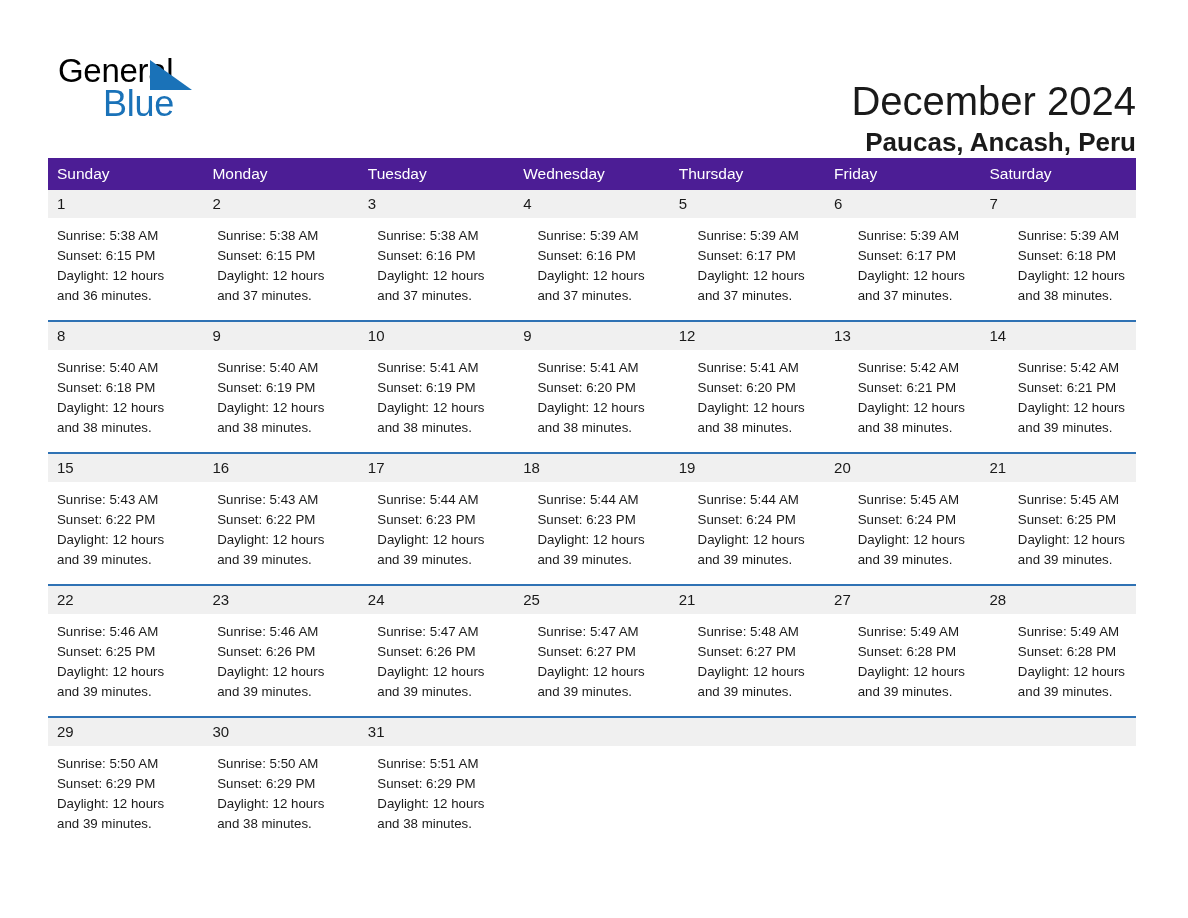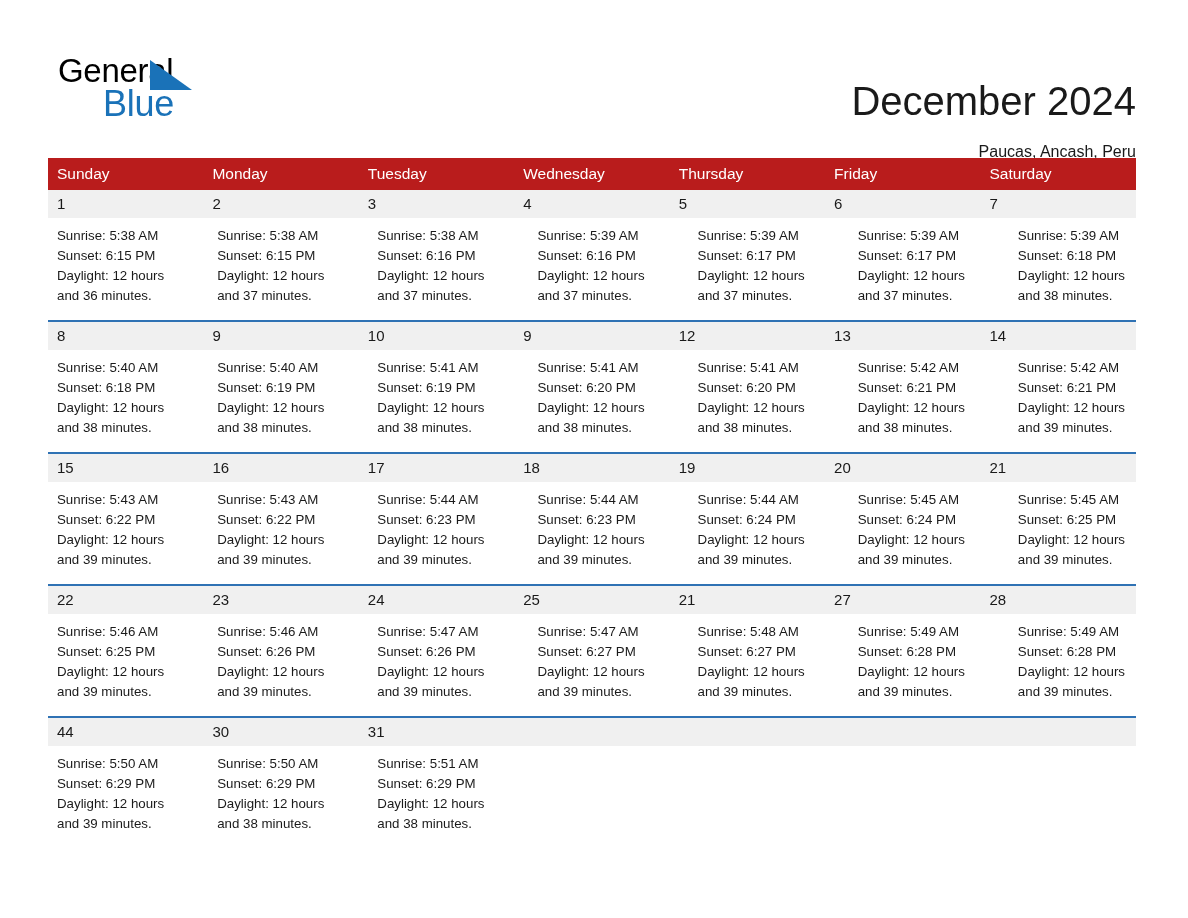--- a/index.html
+++ b/index.html
@@ -78,40 +78,40 @@
   }
   .cal-title {
     font-size: 40px;
     font-weight: 400;
     color: #1a1a1a;
     line-height: 50px;
     white-space: nowrap;
     margin-top: 28px;
   }
   .cal-subtitle {
-    font-size: 16px;
-    font-weight: 400;
+    font-size: 26px;
+    font-weight: 700;
     color: #1a1a1a;
     line-height: 32px;
-    margin-top: 10px;
+    margin-top: 0;
     white-space: nowrap;
   }
 
   
   .calendar {
     position: absolute;
     left: 48px;
     top: 158px;
     width: 1088px;
   }
 
   .week-head {
     display: flex;
     width: 100%;
-    background: #b91c1c;
+    background: #4c1d95;
   }
   .week-head .dayname {
     flex: 1 1 0;
     box-sizing: border-box;
     padding: 6px 0 7px 9px;
     color: #ffffff;
     font-size: 15.5px;
     line-height: 19px;
     font-weight: 400;
     white-space: nowrap;
@@ -409,21 +409,21 @@
           <div class="line">Sunrise: 5:49 AM</div>
           <div class="line">Sunset: 6:28 PM</div>
           <div class="line">Daylight: 12 hours</div>
           <div class="line">and 39 minutes.</div>
         </div>
       </div>
     </div>
 
     <div class="week">
       <div class="numrow">
-        <div class="num">44</div>
+        <div class="num">29</div>
         <div class="num">30</div>
         <div class="num">31</div>
         <div class="num"></div>
         <div class="num"></div>
         <div class="num"></div>
         <div class="num"></div>
       </div>
       <div class="inforow">
         <div class="cell">
           <div class="line">Sunrise: 5:50 AM</div>

